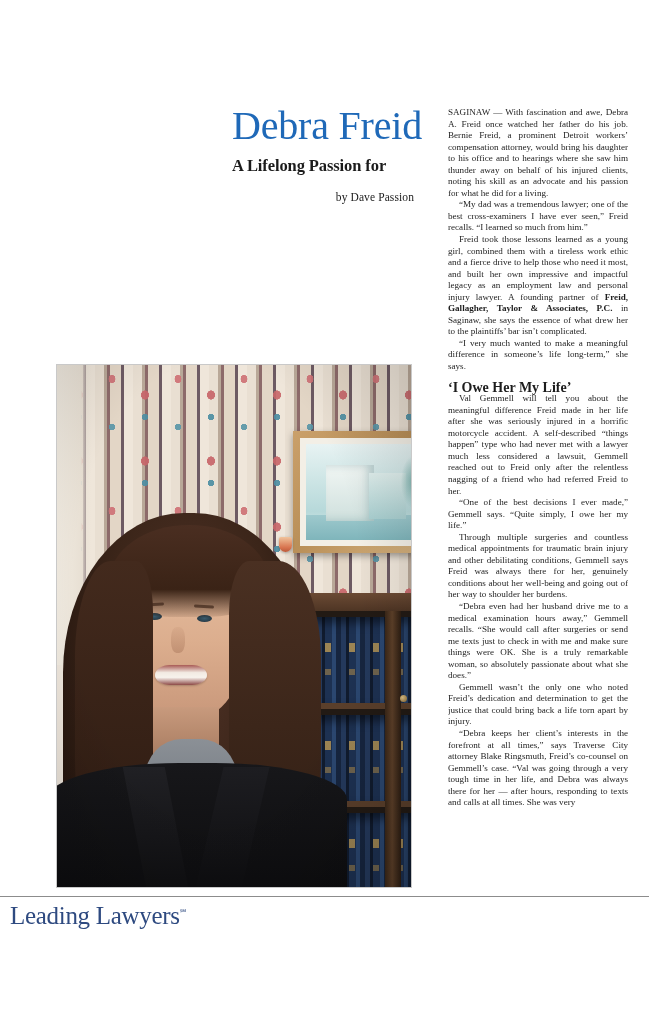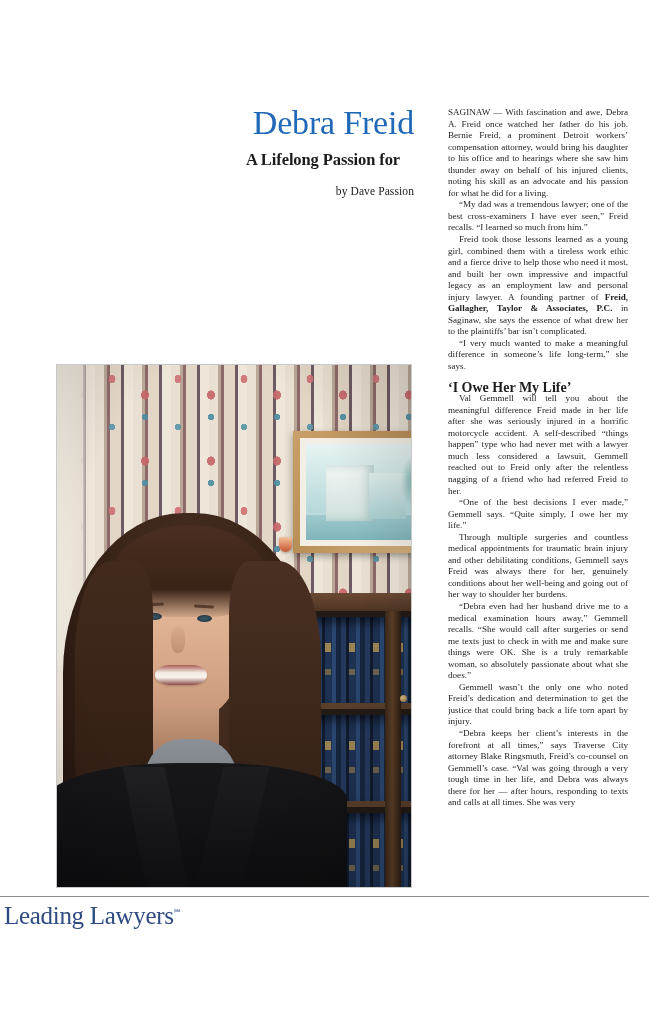--- a/index.html
+++ b/index.html
@@ -24,36 +24,36 @@
 
   
   .headline-block {
     position: absolute;
     left: 232px;
     top: 106px;
     width: 182px;
   }
   .headline {
     font-family: "Liberation Serif", "DejaVu Serif", serif;
-    font-size: 34px;
+    font-size: 40px;
     line-height: 1.02;
     font-weight: 400;
     color: #1f69b8;
     letter-spacing: -0.2px;
     text-align: right;
     margin: 0;
     white-space: nowrap;
   }
   .subtitle {
     margin: 9px 0 16px 0;
     font-size: 16.5px;
     line-height: 1.17;
     font-weight: 700;
     color: #1b1b1b;
-    text-align: center;
+    text-align: left;
     letter-spacing: -0.1px;
   }
   .byline {
     margin: 12px 0 0 0;
     font-size: 11.5px;
     font-weight: 400;
     color: #1b1b1b;
     text-align: right;
     letter-spacing: 0.1px;
   }
@@ -313,21 +313,21 @@
 
   
   .footer-rule {
     position: absolute;
     left: 0; right: 0; top: 896px;
     height: 0;
     border-top: 1.6px solid #8c8c8c;
   }
   .footer-logo {
     position: absolute;
-    left: 4px;
+    left: 10px;
     top: 903px;
     font-size: 25px;
     line-height: 1;
     font-weight: 400;
     color: #2e4a80;
     letter-spacing: -0.3px;
     white-space: nowrap;
   }
   .footer-logo .tm {
     font-size: 8px;

